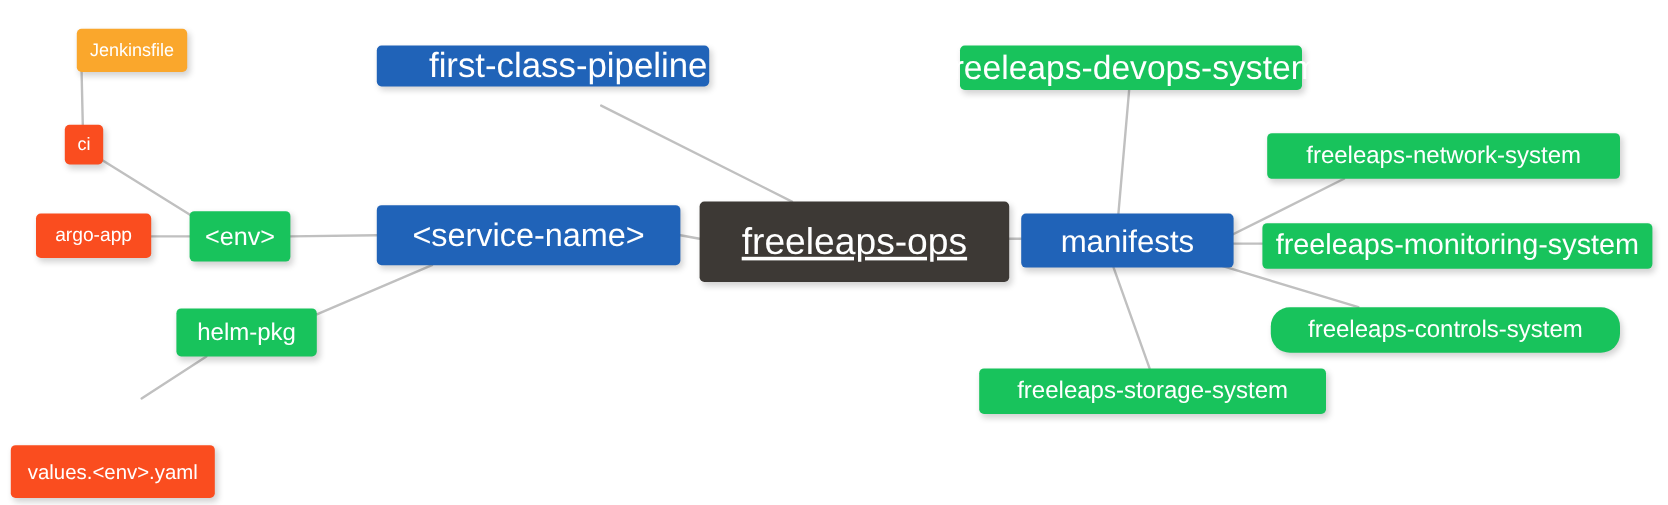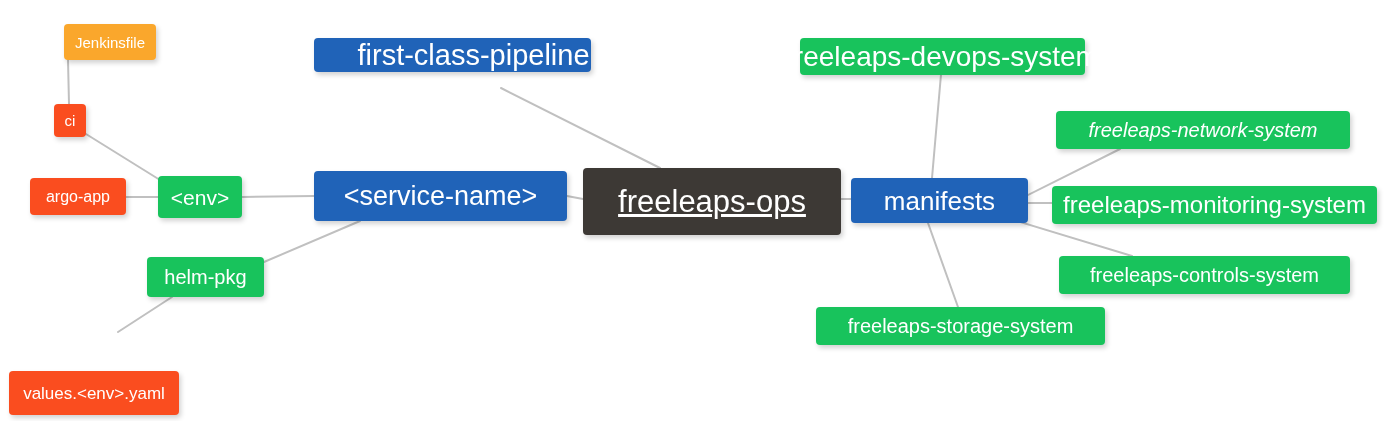--- a/index.html
+++ b/index.html
@@ -91,26 +91,26 @@
       </div>
       <div class="node" style="left: 583px; top: 168px; width: 258px; height: 67px; background: rgb(61, 57, 53); font-size: 31px; text-decoration: underline;">
         <span>freeleaps-ops</span>
       </div>
       <div class="node" style="left: 851px; top: 178px; width: 177px; height: 45px; background: rgb(32, 99, 184); font-size: 26px;">
         <span>manifests</span>
       </div>
       <div class="node" style="left: 800px; top: 38px; width: 285px; height: 37px; background: rgb(24, 195, 92); font-size: 28px;">
         <span>freeleaps-devops-system</span>
       </div>
-      <div class="node" style="left: 1056px; top: 111px; width: 294px; height: 38px; background: rgb(24, 195, 92); font-size: 20px; font-style: italic;">
+      <div class="node" style="left: 1056px; top: 111px; width: 294px; height: 38px; background: rgb(24, 195, 92); font-size: 20px;">
         <span>freeleaps-network-system</span>
       </div>
       <div class="node" style="left: 1052px; top: 186px; width: 325px; height: 38px; background: rgb(24, 195, 92); font-size: 24px;">
         <span>freeleaps-monitoring-system</span>
       </div>
-      <div class="node" style="left: 1059px; top: 256px; width: 291px; height: 38px; background: rgb(24, 195, 92); font-size: 20px;">
+      <div class="node" style="left: 1059px; top: 256px; width: 291px; height: 38px; background: rgb(24, 195, 92); font-size: 20px; border-radius: 16px;">
         <span>freeleaps-controls-system</span>
       </div>
       <div class="node" style="left: 816px; top: 307px; width: 289px; height: 38px; background: rgb(24, 195, 92); font-size: 20px;">
         <span>freeleaps-storage-system</span>
       </div>
     </div>
 </div>
 
 </body></html>

